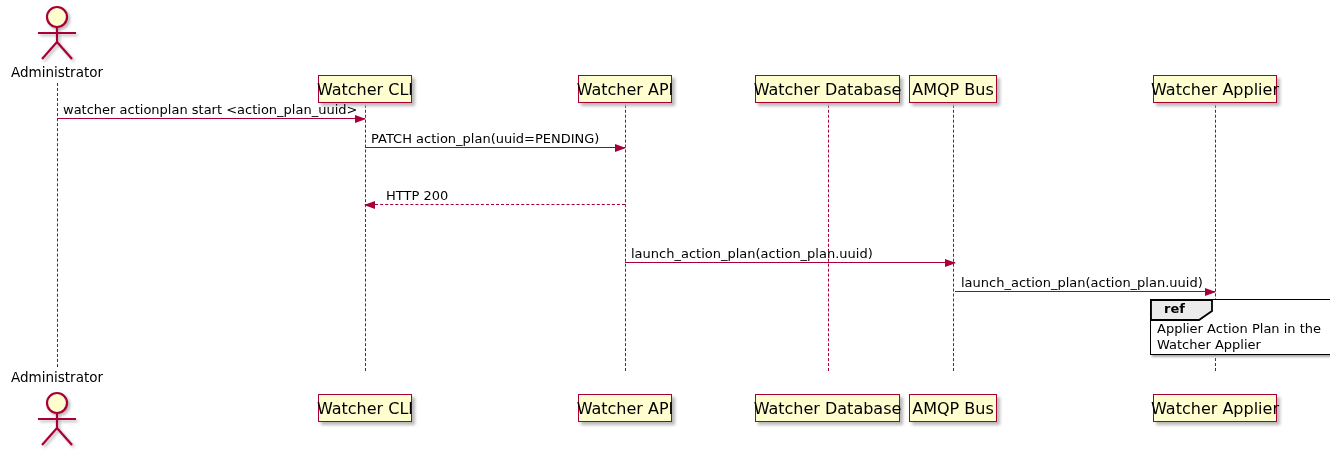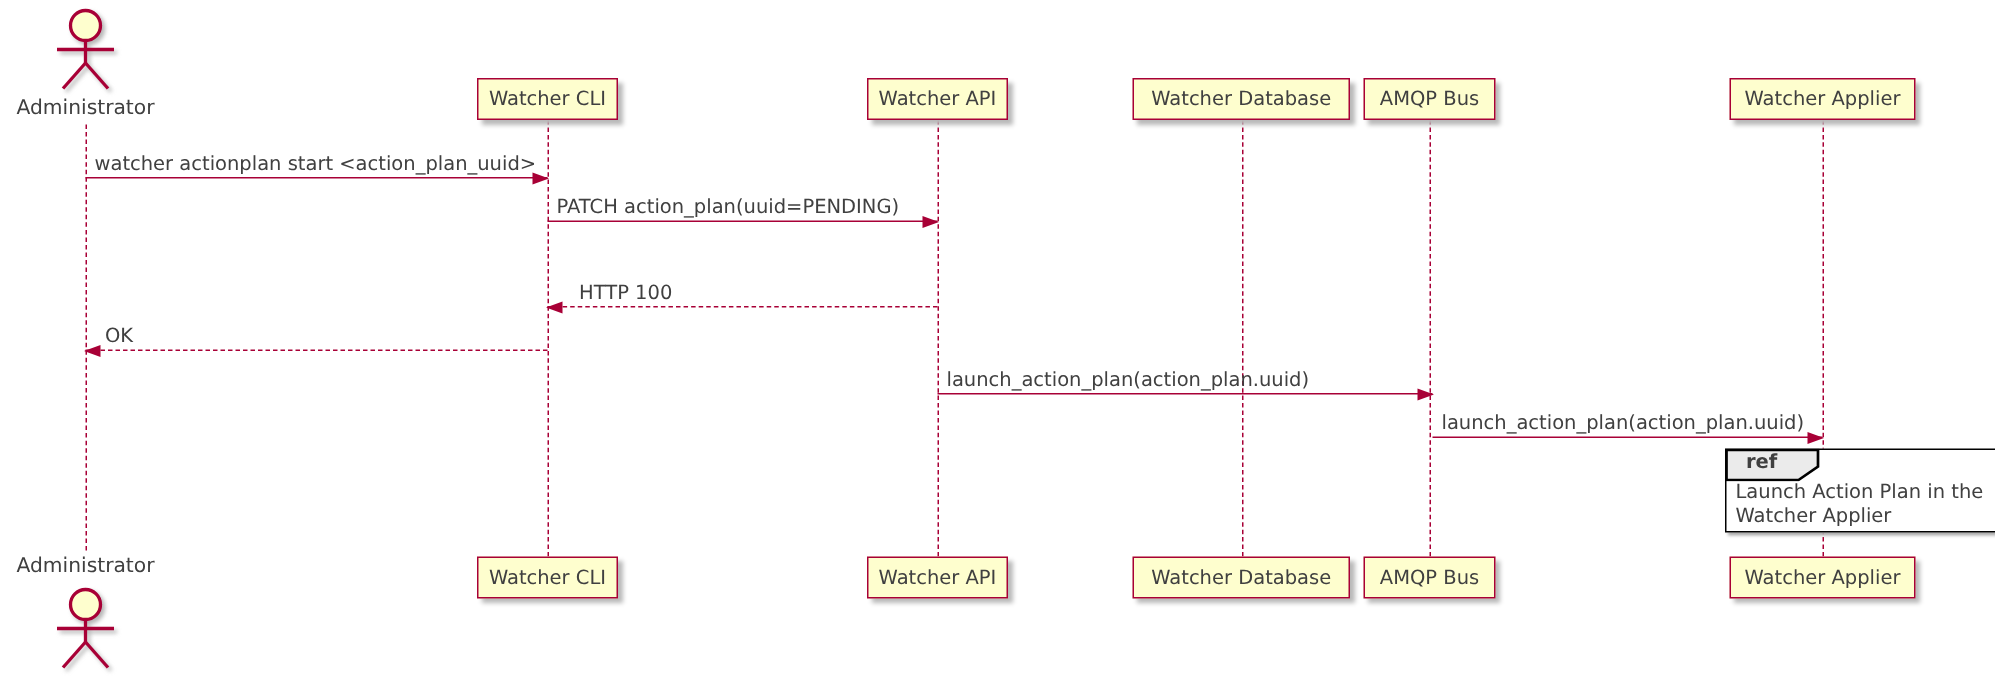--- a/index.html
+++ b/index.html
@@ -1,28 +1,28 @@
 <!DOCTYPE html>
 <html><head>
 <meta charset="utf-8">
 <style>
   html,body { margin:0; padding:0; background:#ffffff; }
   #canvas {
     position:relative; width:1330px; height:456px; background:#ffffff;
     font-family:"DejaVu Sans","Liberation Sans",sans-serif;
-    font-size:13px; color:#404040; overflow:hidden;
+    font-size:13px; color:#000000; overflow:hidden;
   }
 
   
   .pbox {
     position:absolute; height:28px; box-sizing:border-box;
     background:#FEFECE; border:1.5px solid #A80036;
     box-shadow:3px 3px 3px #b9b9b9;
     display:flex; align-items:center; justify-content:center;
-    white-space:nowrap; font-size:13px;
+    white-space:nowrap; font-size:16px;margin-top:23px;
   }
 
   
   .lifeline { position:absolute; width:0; border-left:1px dashed #A80036; }
 
   
   .message { position:absolute; height:20px; }
   .msg-label { position:absolute; bottom:2px; left:6px; white-space:nowrap;margin-top:43px; }
   .message.rtl .msg-label { left:21px; }
   .msg-line { position:absolute; bottom:0; left:0; right:0; height:0; border-top:1px solid #A80036; }
@@ -78,50 +78,45 @@
   </div>
 
   <div class="message solid ltr" style="left:365px; top:128px; width:260px;">
     <div class="msg-label">PATCH action_plan(uuid=PENDING)</div>
     <div class="msg-line"></div>
     <div class="msg-arrow right"></div>
   </div>
 
 
   <div class="message dashed rtl" style="left:365px; top:185px; width:260px;">
-    <div class="msg-label">HTTP 100</div>
+    <div class="msg-label">HTTP 200</div>
     <div class="msg-line"></div>
     <div class="msg-arrow left"></div>
   </div>
 
-  <div class="message dashed rtl" style="left:57px; top:214px; width:308px;">
-    <div class="msg-label" style="left:13px;">OK</div>
-    <div class="msg-line"></div>
-    <div class="msg-arrow left"></div>
-  </div>
 
   <div class="message solid ltr" style="left:625px; top:243px; width:330px;">
     <div class="msg-label">launch_action_plan(action_plan.uuid)</div>
     <div class="msg-line"></div>
     <div class="msg-arrow right"></div>
   </div>
 
   <div class="message solid ltr" style="left:955px; top:272px; width:260px;">
     <div class="msg-label">launch_action_plan(action_plan.uuid)</div>
     <div class="msg-line"></div>
     <div class="msg-arrow right"></div>
   </div>
 
   <div class="ref-frame">
     <svg class="ref-tab" width="64" height="22" viewBox="0 0 64 22">
       <polygon points="1,1 62,1 62,12 49,21 1,21" fill="#EBEBEB" stroke="#000000" stroke-width="1.8"></polygon>
     </svg>
     <div class="ref-tab-label">ref</div>
     <div class="ref-body">
-      <div>Launch Action Plan in the</div>
+      <div>Applier Action Plan in the</div>
       <div>Watcher Applier</div>
     </div>
   </div>
 
   <div class="pbox" style="left:318px;  top:371px; width:94px;">Watcher CLI</div>
   <div class="pbox" style="left:578px;  top:371px; width:94px;">Watcher API</div>
   <div class="pbox" style="left:755px;  top:371px; width:145px;">Watcher Database</div>
   <div class="pbox" style="left:909px;  top:371px; width:88px;">AMQP Bus</div>
   <div class="pbox" style="left:1153px; top:371px; width:124px;">Watcher Applier</div>
 

